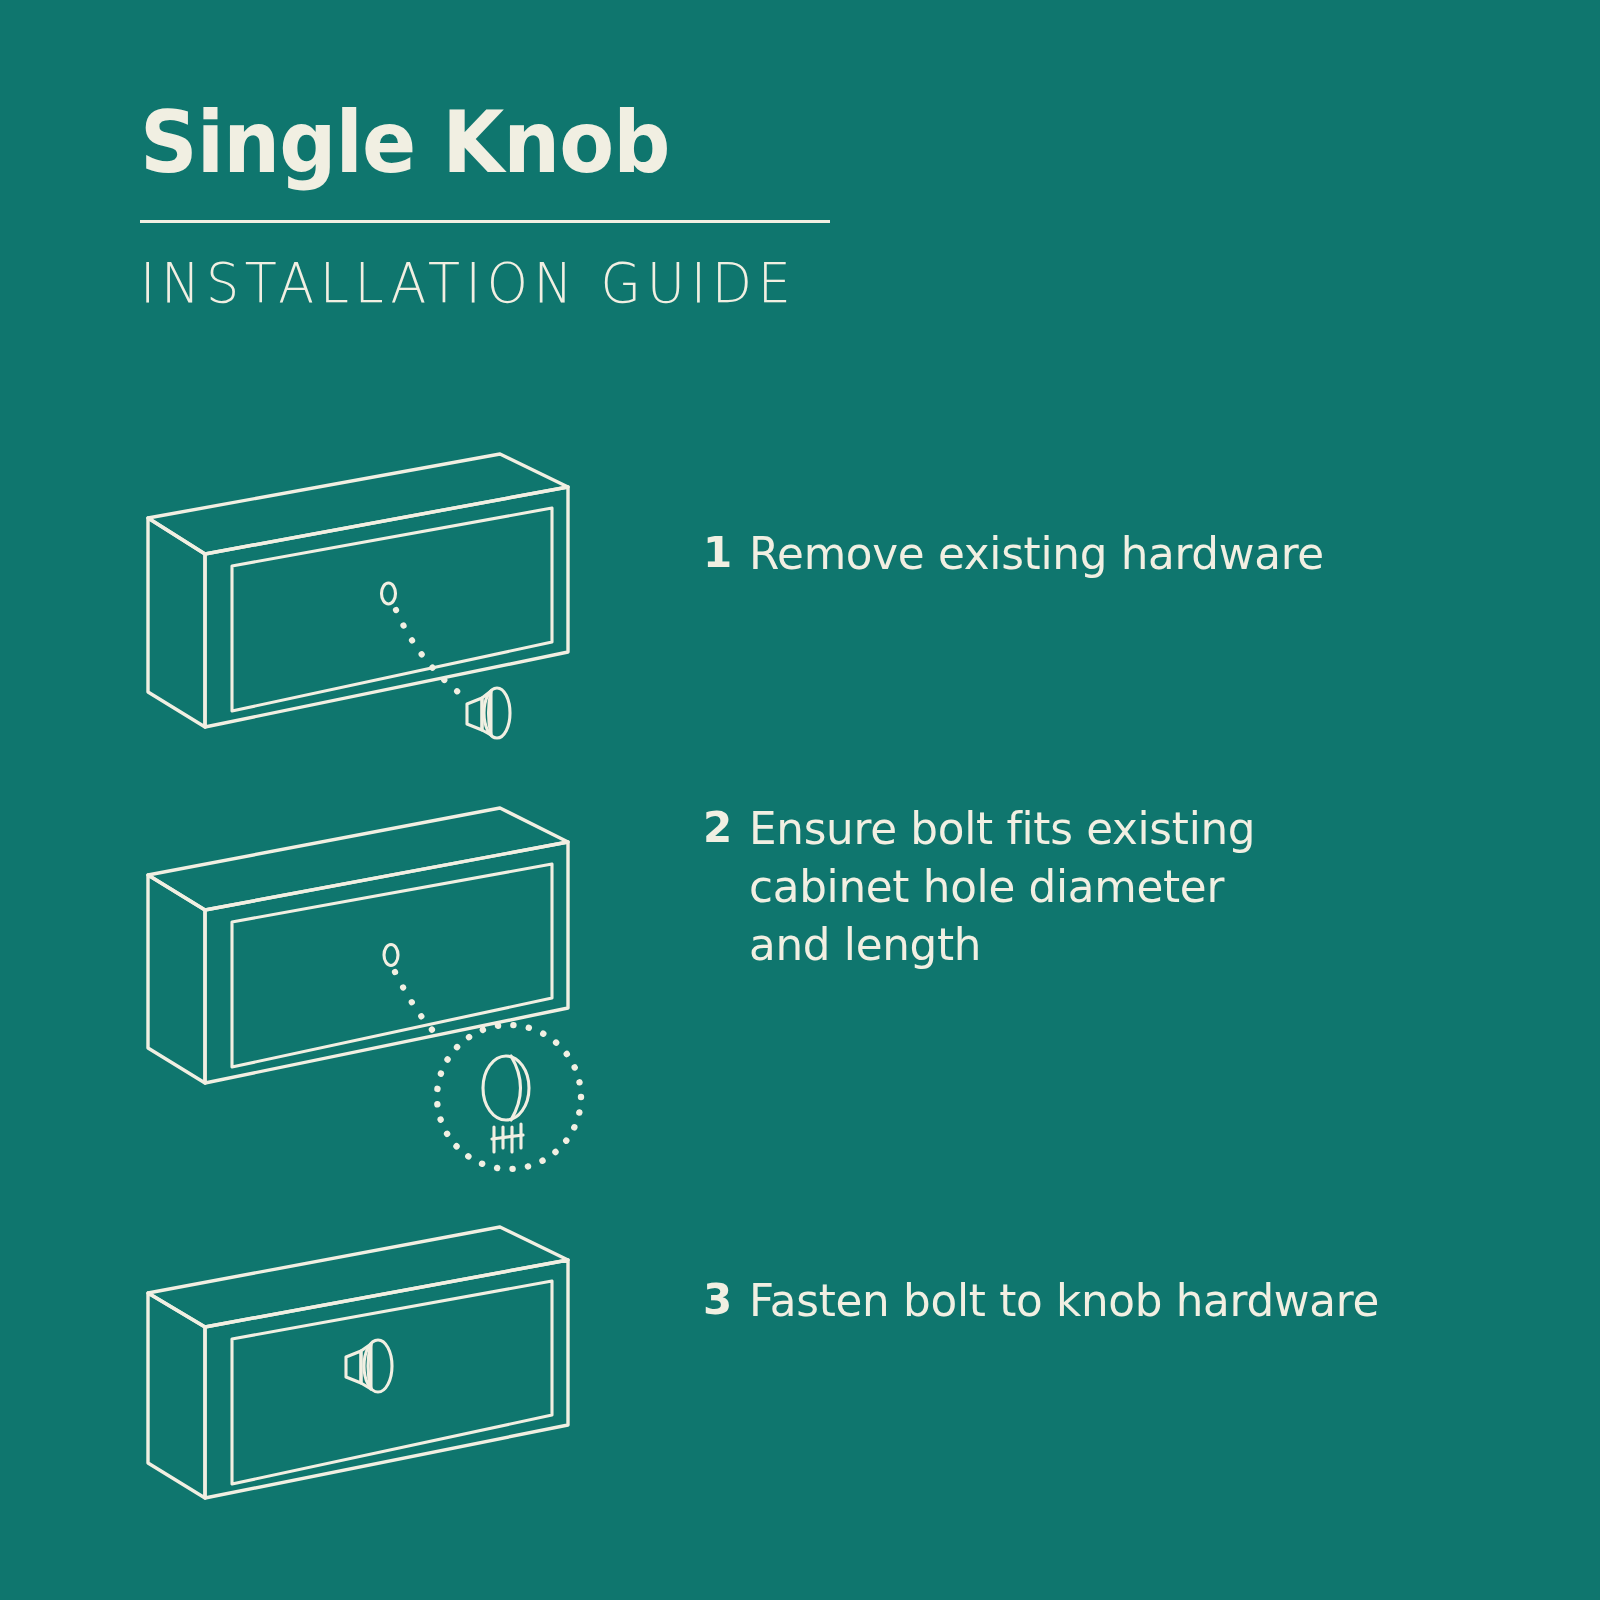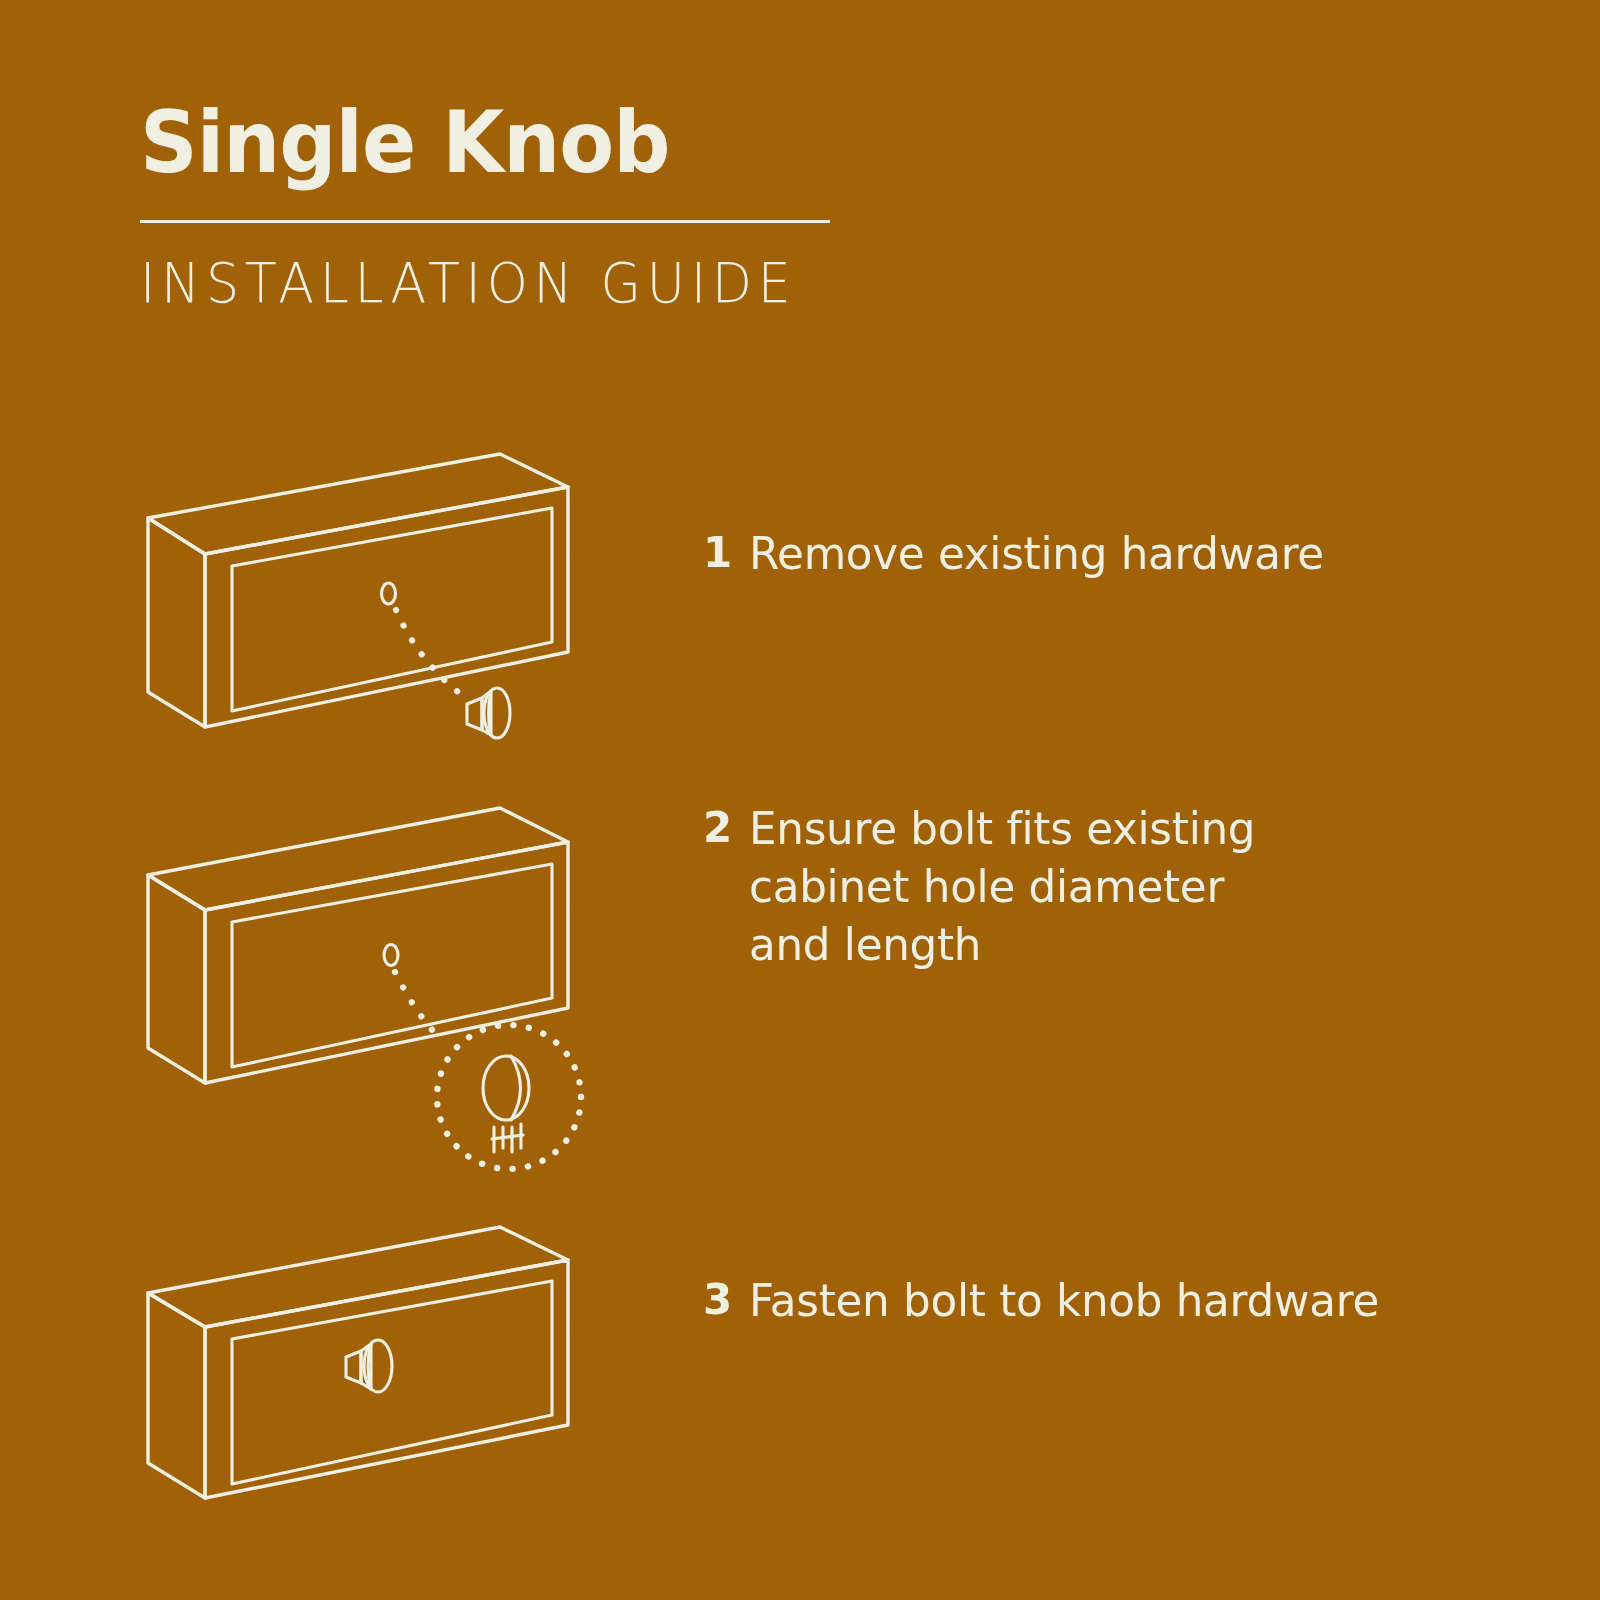--- a/index.html
+++ b/index.html
@@ -10,21 +10,21 @@
     width: 1600px;
     height: 1600px;
     background: #4d6156;
     font-family: "Liberation Sans", sans-serif;
     overflow: hidden;
   }
   #page {
     position: relative;
     width: 1600px;
     height: 1600px;
-    background: #a16207;
+    background: #0f766e;
   }
 
   
   #header {
     position: absolute;
     left: 140px;
     top: 96px;
     width: 760px;
   }
   #page-title {

